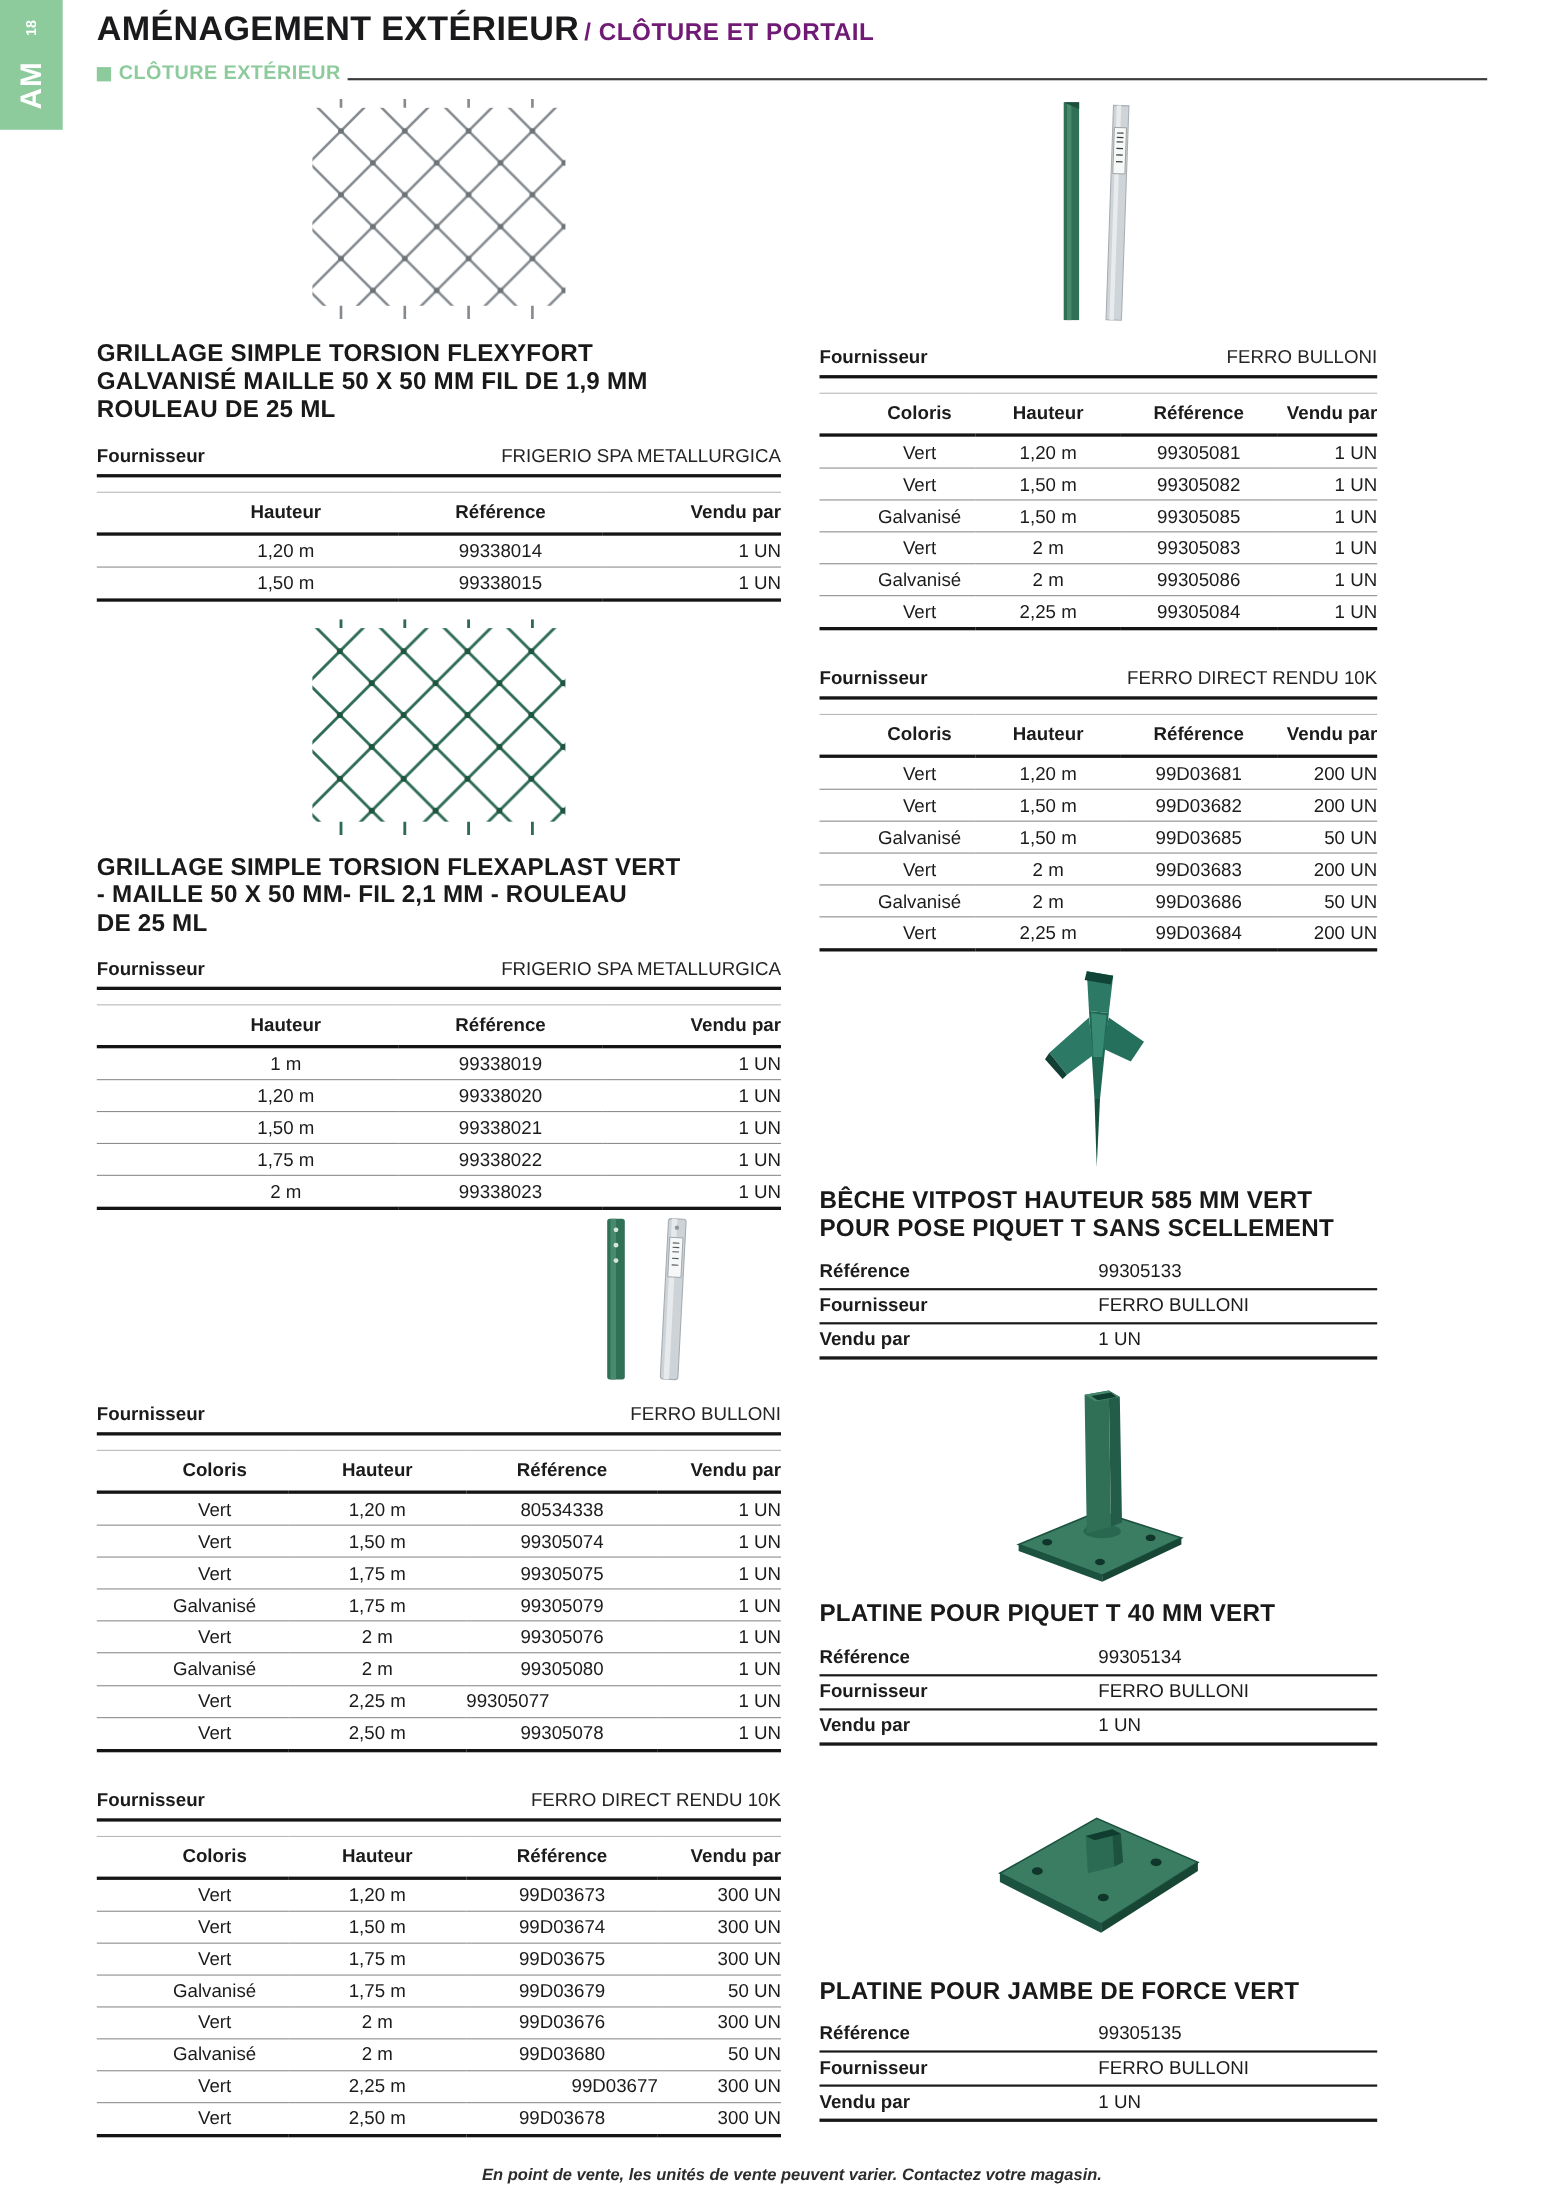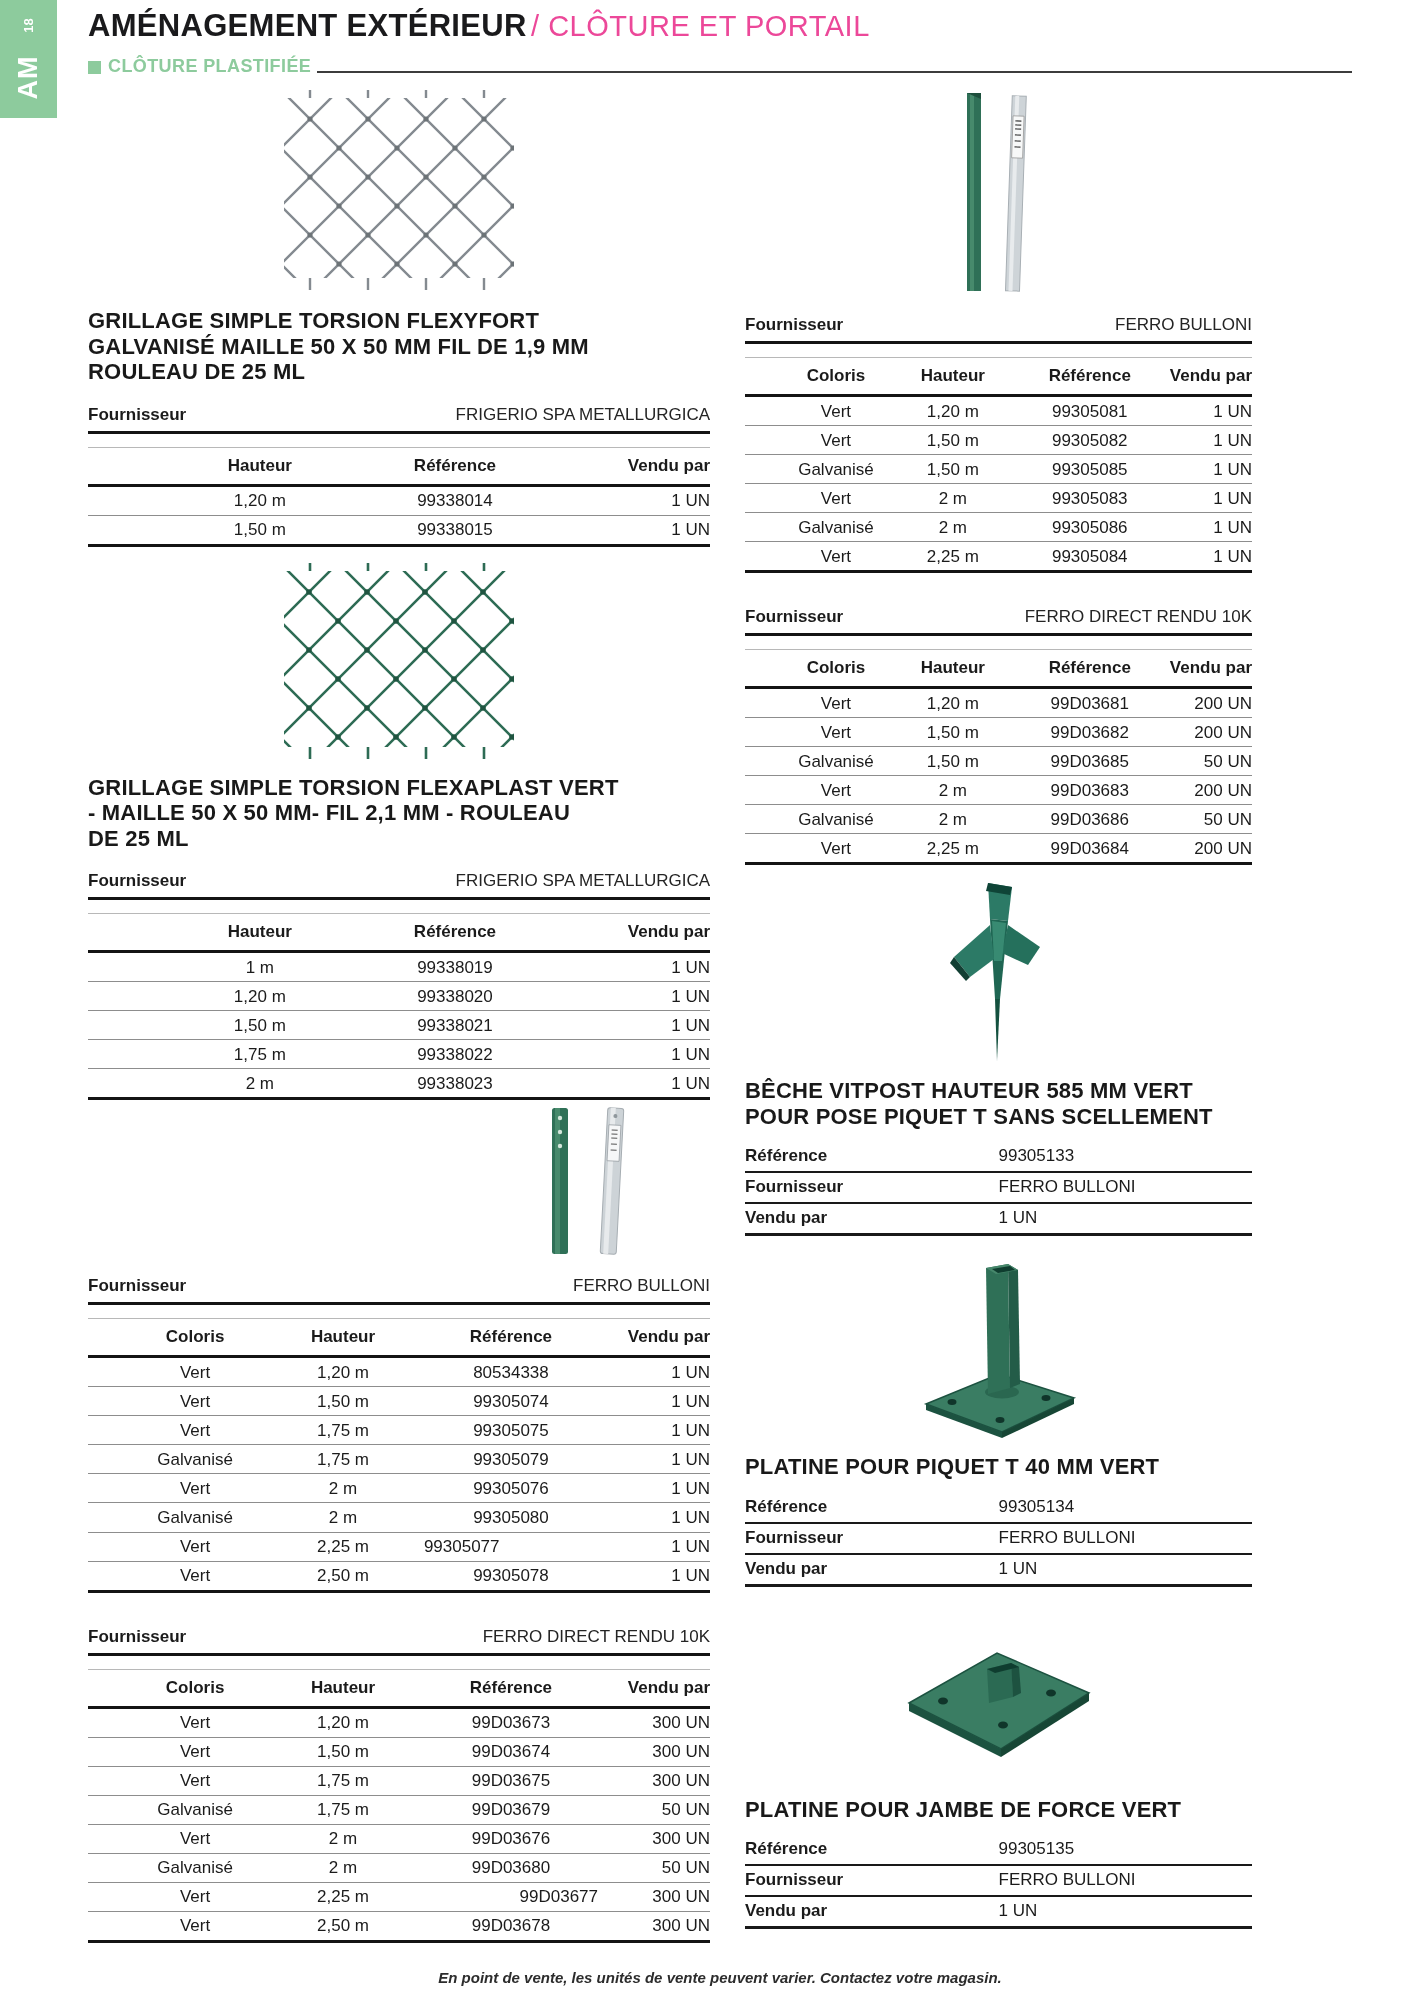--- a/index.html
+++ b/index.html
@@ -10,21 +10,21 @@
   }
   
   .tab{position:absolute;left:0;top:0;width:57px;height:118px;background:var(--accent,#8dcb9d);}
   .tab-num{position:absolute;top:18px;left:0;width:57px;text-align:center;
     color:#fff;font-weight:700;font-size:13px;transform:rotate(-90deg);}
   .tab-label{position:absolute;top:62px;left:0;width:57px;text-align:center;
     color:#fff;font-weight:800;font-size:27px;letter-spacing:1px;transform:rotate(-90deg);}
   
   .header{position:absolute;left:88px;top:8px;width:1264px;white-space:nowrap;}
   .header-title{font-size:31px;font-weight:800;letter-spacing:.3px;color:#1a1a1c;}
-  .header-sub{font-size:29px;font-weight:400;color:#ec4899;letter-spacing:.5px;}
+  .header-sub{font-size:22px;font-weight:700;color:#701a75;letter-spacing:.5px;}
   .section-row{position:absolute;left:88px;top:56px;width:1264px;display:flex;align-items:flex-end;}
   .section-sq{width:13px;height:13px;background:var(--accent,#8dcb9d);margin:0 7px 3px 0;}
   .section-label{color:var(--accent,#8dcb9d);font-weight:800;font-size:18px;letter-spacing:.4px;}
   .section-line{flex:1;border-bottom:2px solid #3c3c3c;margin:0 0 4px 6px;}
   
   #col-left{position:absolute;left:88px;top:84px;width:622px;}
   #col-right{position:absolute;left:745px;top:84px;width:507px;}
   .prod-img{display:flex;justify-content:center;margin-top:14px;}
   .img-fence-galvanized{margin-top:6px;}
   .img-jambe-pair{margin-top:6px;}
@@ -62,21 +62,21 @@
   <div class="tab-label">AM</div>
 </div>
 
 <div class="header">
   <span class="header-title">AMÉNAGEMENT EXTÉRIEUR</span>
   <span class="header-sub">/ CLÔTURE ET PORTAIL</span>
 </div>
 
 <div class="section-row">
   <span class="section-sq"></span>
-  <span class="section-label">CLÔTURE PLASTIFIÉE</span>
+  <span class="section-label">CLÔTURE EXTÉRIEUR</span>
   <span class="section-line"></span>
 </div>
 
 <div id="col-left">
     <section class="product">
       <div class="prod-img img-fence-galvanized">
         <svg width="236" height="204" viewBox="0 0 236 204">
           <defs>
             <pattern id="clg" width="58" height="58" patternUnits="userSpaceOnUse">
               <path d="M0 0 L58 58 M58 0 L0 58" stroke="#848a90" stroke-width="2.4" fill="none"></path>

